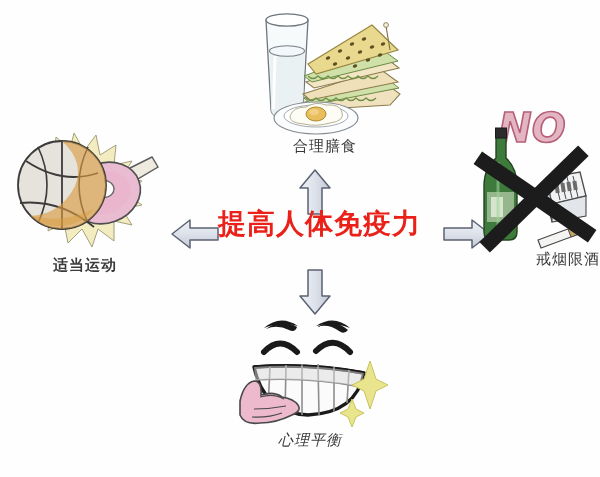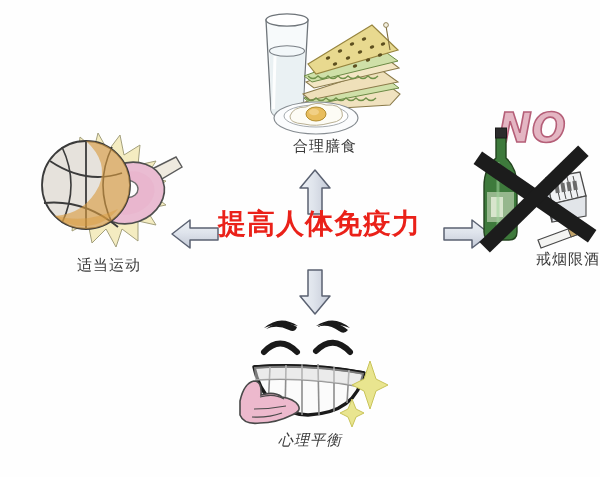--- a/index.html
+++ b/index.html
@@ -123,21 +123,21 @@
     <defs>
       <linearGradient id="gUp" x1="0" y1="0" x2="1" y2="0">
         <stop offset="0%" stop-color="#eef1f6"></stop>
         <stop offset="45%" stop-color="#dfe4ec"></stop>
         <stop offset="100%" stop-color="#c3c9d6"></stop>
       </linearGradient>
     </defs>
     <path d="M18 2 L33 20 L25 20 L25 46 L11 46 L11 20 L3 20 Z" fill="url(#gUp)" stroke="#5b6272" stroke-width="1.5" stroke-linejoin="round"></path>
   </svg>
 
-  <div class="node" style="left:24px; top:125px; width:170px; height:160px;">
+  <div class="node" style="left:0; top:125px; width:170px; height:160px;font-weight:bold;">
     <svg class="art" width="170" height="128" viewBox="0 0 170 128" style="left:0; top:0;">
 
       <path d="M74 8 L84 26 L96 10 L100 30 L116 20 L114 40 L132 36 L122 52
                L142 56 L126 68 L142 80 L122 84 L132 100 L114 96 L114 116
                L98 104 L92 122 L82 104 L68 118 L64 98 L48 106 L50 88
                L32 90 L42 74 L24 68 L40 58 L26 44 L44 42 L36 26 L54 30
                L56 12 L70 24 Z" fill="#f4ecbe" stroke="#9e9a75" stroke-width="1" opacity="0.95"></path>
 
       <g>
         <path d="M128 44 L152 32 L158 42 L136 55 Z" fill="#efeadf" stroke="#5b5b5b" stroke-width="1.4"></path>

